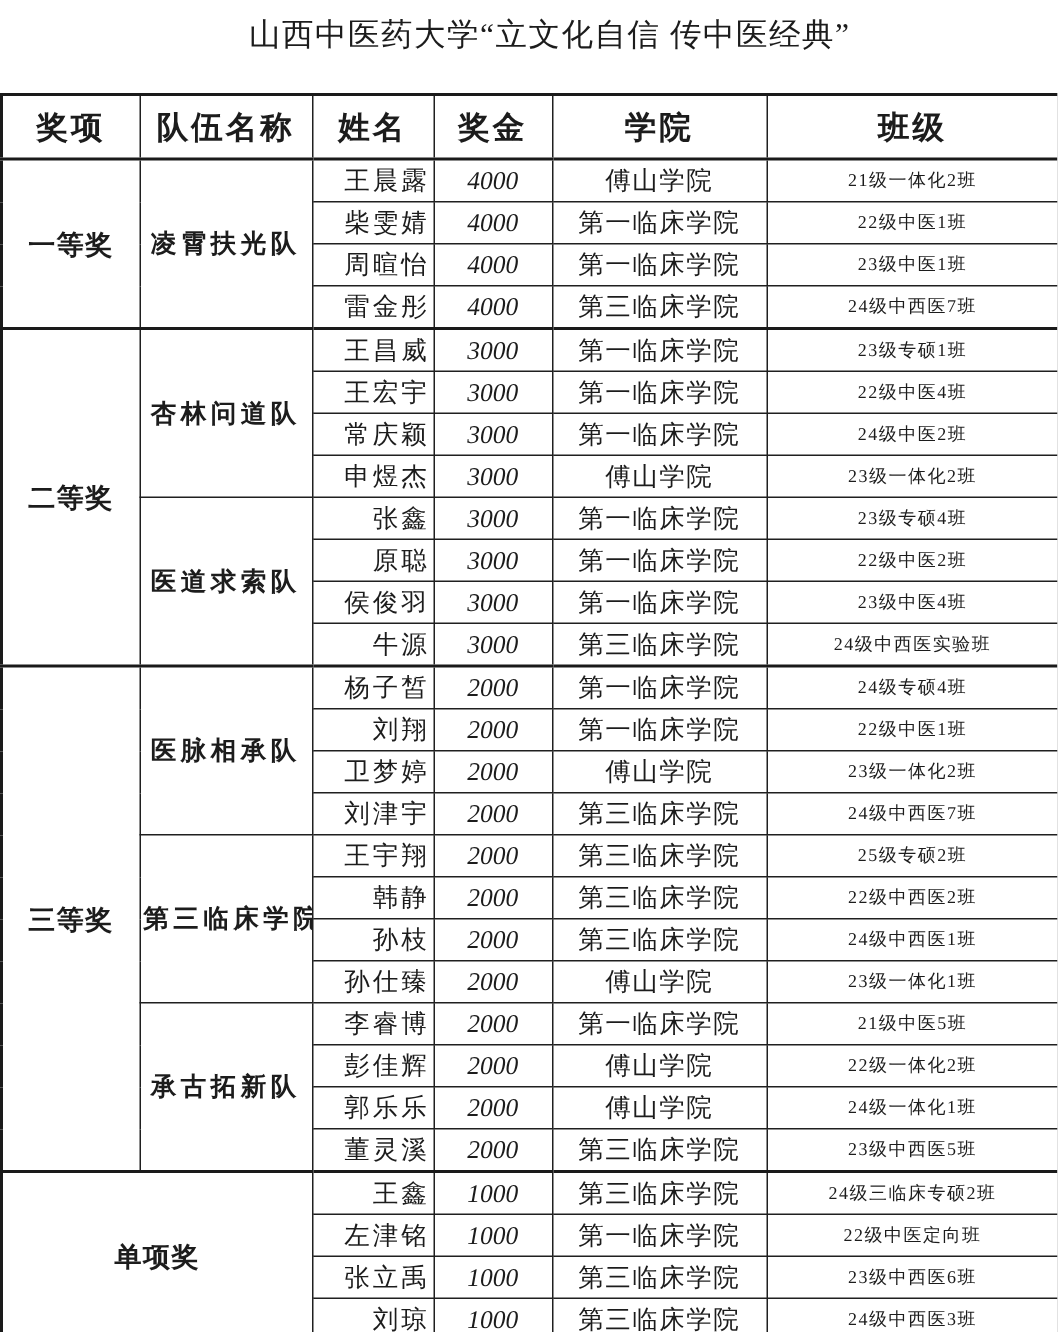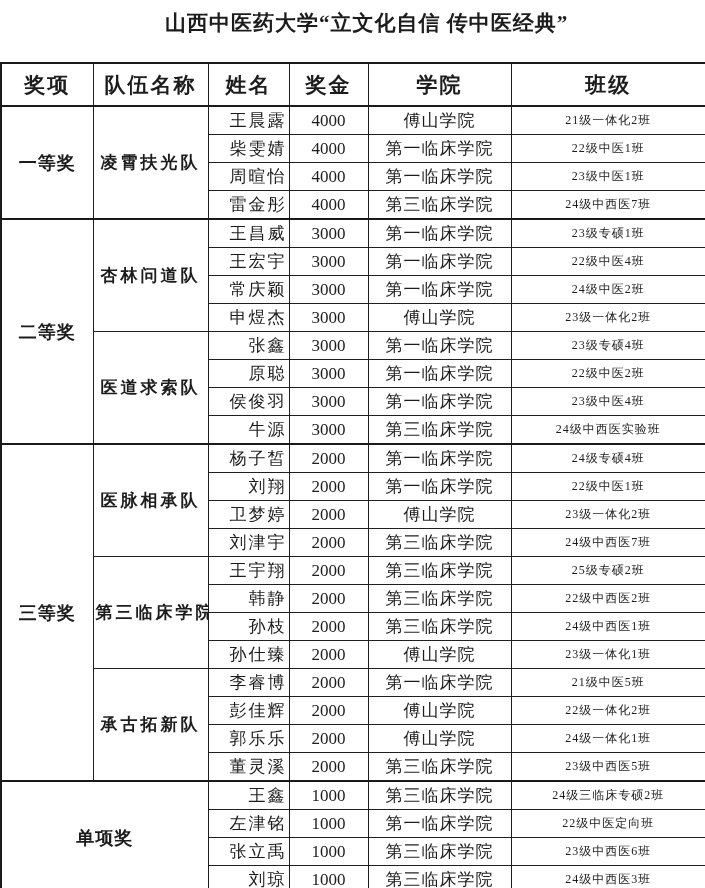--- a/index.html
+++ b/index.html
@@ -16,21 +16,21 @@
     font-family: "Liberation Serif", "DejaVu Serif", serif;
     overflow: hidden;
   }
   .title-block {
     padding-top: 10px;
     height: 52px;
     text-align: center;
   }
   .title-line {
     font-size: 21px;
-    font-weight: bold;
+    font-weight: normal;
     line-height: 26px;
     letter-spacing: 1px;
     white-space: nowrap;
     padding-left: 28px;
   }
   table.awards {
     width: 705px;
     border-collapse: collapse;
     table-layout: fixed;
     border: 2px solid #1a1a1a;
@@ -61,21 +61,21 @@
     height: 27px;
     font-size: 17px;
   }
   td.award {
     font-weight: bold;
     font-size: 18px;
     letter-spacing: 1px;
   }
   td.team    { letter-spacing: 3px; font-weight: bold; }
   td.name    { letter-spacing: 2px; text-align: right; }
-  td.prize   { letter-spacing: 0; }
+  td.prize   { letter-spacing: 0; font-style: italic; }
   td.college { letter-spacing: 1px; }
   td.class   { font-size: 12px; letter-spacing: 1px; }
   td.sec-start { border-top: 2px solid #1a1a1a; margin-left: 30px; }
 </style>
 </head>
 <body>
 
 <div class="page">
   <div class="title-block">
     <div class="title-line">山西中医药大学“立文化自信 传中医经典”</div>

